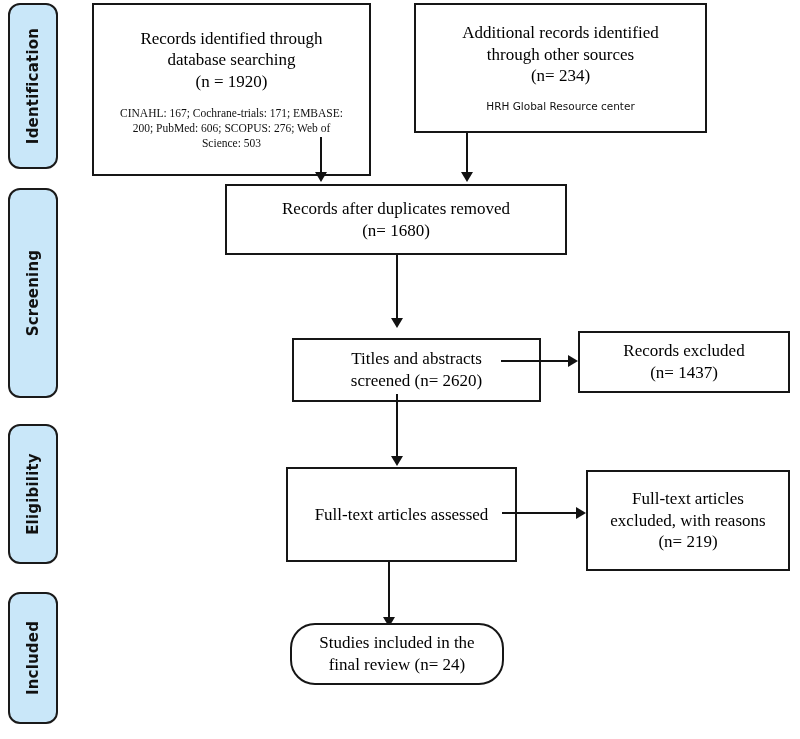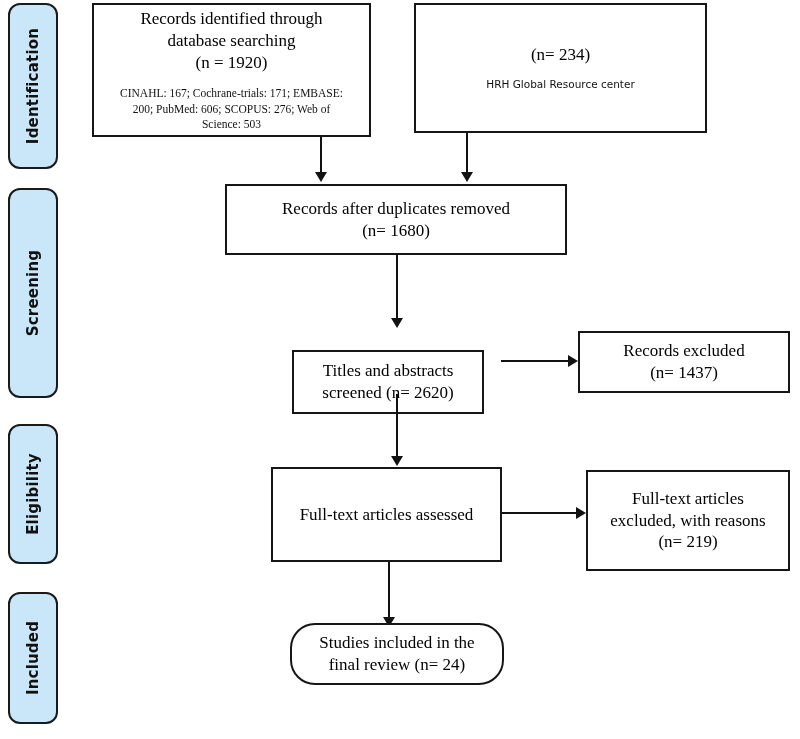--- a/index.html
+++ b/index.html
@@ -117,65 +117,67 @@
   </div>
 
   <div class="stage-pill" style="left:8px; top:424px; width:50px; height:140px;">
     <span class="stage-label">Eligibility</span>
   </div>
 
   <div class="stage-pill" style="left:8px; top:592px; width:50px; height:132px;">
     <span class="stage-label">Included</span>
   </div>
 
-  <div class="flow-box" style="left:92px; top:3px; width:279px; height:134px;">
+  <div class="flow-box" style="left:92px; top:3px; width:279px; height:173px;">
     <div class="box-main">Records identified through
 database searching</div>
     <div class="box-count">(n = 1920)</div>
     <div class="box-sub serif">CINAHL: 167; Cochrane-trials: 171; EMBASE:
 200; PubMed: 606; SCOPUS: 276; Web of
 Science: 503</div>
   </div>
 
   <div class="flow-box" style="left:414px; top:3px; width:293px; height:130px;">
+    <div class="box-main">Additional records identified
+through other sources</div>
     <div class="box-count">(n= 234)</div>
     <div class="box-sub">HRH Global Resource center</div>
   </div>
 
   <div class="vline" style="left:320px; top:137px; height:36px;"></div>
   <div class="arrow-down" style="left:315px; top:172px;"></div>
 
   <div class="vline" style="left:466px; top:133px; height:40px;"></div>
   <div class="arrow-down" style="left:461px; top:172px;"></div>
 
   <div class="flow-box" style="left:225px; top:184px; width:342px; height:71px;">
     <div class="box-main">Records after duplicates removed</div>
     <div class="box-count">(n= 1680)</div>
   </div>
 
   <div class="vline" style="left:396px; top:255px; height:64px;"></div>
   <div class="arrow-down" style="left:391px; top:318px;"></div>
 
-  <div class="flow-box" style="left:292px; top:350px; width:192px; height:64px;">
+  <div class="flow-box" style="left:292px; top:338px; width:249px; height:64px;">
     <div class="box-main">Titles and abstracts</div>
     <div class="box-count">screened (n= 2620)</div>
   </div>
 
   <div class="hline" style="left:501px; top:360px; width:68px;"></div>
   <div class="arrow-right" style="left:568px; top:355px;"></div>
 
   <div class="flow-box" style="left:578px; top:331px; width:212px; height:62px;">
     <div class="box-main">Records excluded</div>
     <div class="box-count">(n= 1437)</div>
   </div>
 
   <div class="vline" style="left:396px; top:394px; height:63px;"></div>
   <div class="arrow-down" style="left:391px; top:456px;"></div>
 
-  <div class="flow-box" style="left:271px; top:467px; width:231px; height:95px;">
+  <div class="flow-box" style="left:286px; top:467px; width:231px; height:95px;">
     <div class="box-main">Full-text articles assessed</div>
   </div>
 
   <div class="hline" style="left:502px; top:512px; width:75px;"></div>
   <div class="arrow-right" style="left:576px; top:507px;"></div>
 
   <div class="flow-box" style="left:586px; top:470px; width:204px; height:101px;">
     <div class="box-main">Full-text articles
 excluded, with reasons</div>
     <div class="box-count">(n= 219)</div>

